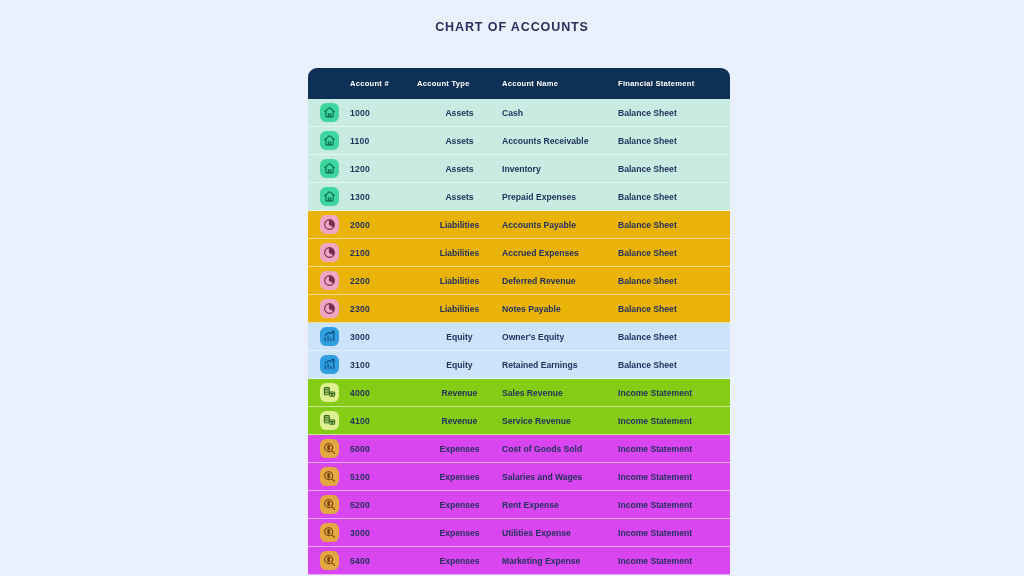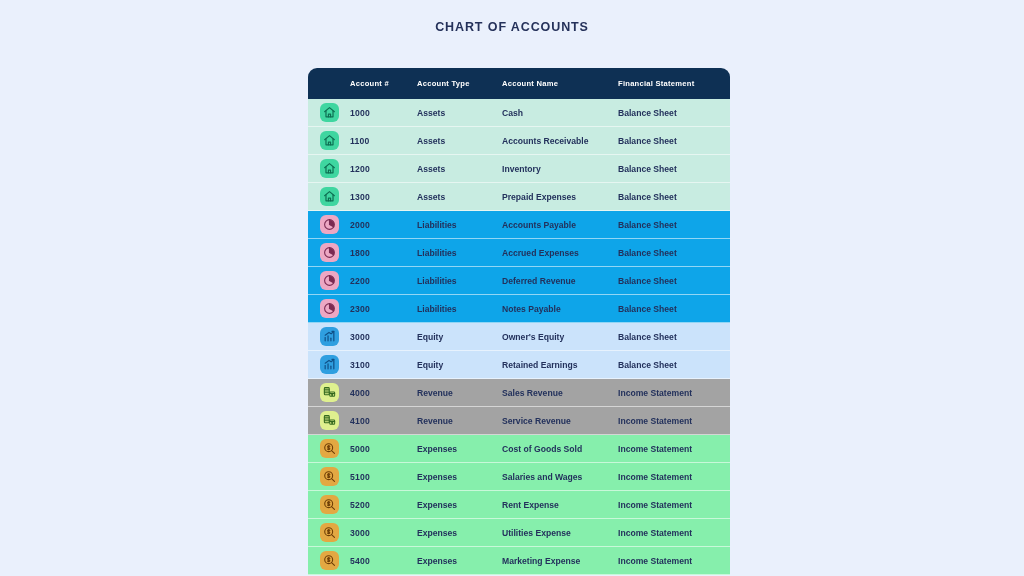--- a/index.html
+++ b/index.html
@@ -83,24 +83,24 @@
     border-bottom: 1px solid rgba(255,255,255,0.55);
   }
 
   td.cell-num   { font-weight: bold; letter-spacing: 0.2px; }
   td.cell-type  { font-weight: bold; }
   td.cell-name  { font-weight: bold; }
   td.cell-stmt  { font-weight: bold; }
 
   
   tr.grp-assets      td { background: #c8ece1; }
-  tr.grp-liabilities td { background: #0ea5e9; }
+  tr.grp-liabilities td { background: #eab308; }
   tr.grp-equity      td { background: #cbe3fb; }
-  tr.grp-revenue     td { background: #a3a3a3; }
-  tr.grp-expenses    td { background: #86efac; }
+  tr.grp-revenue     td { background: #84cc16; }
+  tr.grp-expenses    td { background: #d946ef; }
 
   .icon-cell {
     text-align: left;
   }
   .icon-badge {
     display: inline-flex;
     align-items: center;
     justify-content: center;
     width: 19px;
     height: 19px;
@@ -111,21 +111,21 @@
   .icon-badge svg { display: block; }
 
   .badge-assets      { background: #3fd6a0; }
   .badge-liabilities { background: #eda7c3; }
   .badge-equity      { background: #2f9fe0; }
   .badge-revenue     { background: #dff08f; }
   .badge-expenses    { background: #e3a842; }
 
   
   th.col-num, td.cell-num   { padding-left: 1px; }
-  th.col-type, td.cell-type { padding-left: 1px; }
+  th.col-type, td.cell-type { padding-left: 1px; text-align: center; }
   th.col-name, td.cell-name { padding-left: 1px; }
   th.col-stmt, td.cell-stmt { padding-left: 1px; }
 </style>
 </head>
 <body>
 
 <div class="page">
 
   <div class="page-title">CHART OF ACCOUNTS</div>
 
@@ -209,21 +209,21 @@
           </tr>
           <tr class="grp-liabilities">
             <td class="icon-cell"><span class="icon-badge badge-liabilities">
                 <svg id="svg-pie-chart-icon" xmlns="http://www.w3.org/2000/svg" width="13" height="13" viewBox="0 0 24 24" fill="none" stroke="#7b2a52" stroke-width="2" stroke-linecap="round" stroke-linejoin="round">
     <circle cx="12" cy="12" r="9"></circle>
     <path d="M12 12V3"></path>
     <path d="M12 12l7.5 4.2"></path>
     <path d="M12 3a9 9 0 0 1 7.5 13.2L12 12z" fill="#7b2a52" stroke="none"></path>
   </svg>
               </span></td>
-            <td class="cell-num">1800</td>
+            <td class="cell-num">2100</td>
             <td class="cell-type">Liabilities</td>
             <td class="cell-name">Accrued Expenses</td>
             <td class="cell-stmt">Balance Sheet</td>
           </tr>
           <tr class="grp-liabilities">
             <td class="icon-cell"><span class="icon-badge badge-liabilities">
                 <svg id="svg-pie-chart-icon" xmlns="http://www.w3.org/2000/svg" width="13" height="13" viewBox="0 0 24 24" fill="none" stroke="#7b2a52" stroke-width="2" stroke-linecap="round" stroke-linejoin="round">
     <circle cx="12" cy="12" r="9"></circle>
     <path d="M12 12V3"></path>
     <path d="M12 12l7.5 4.2"></path>

